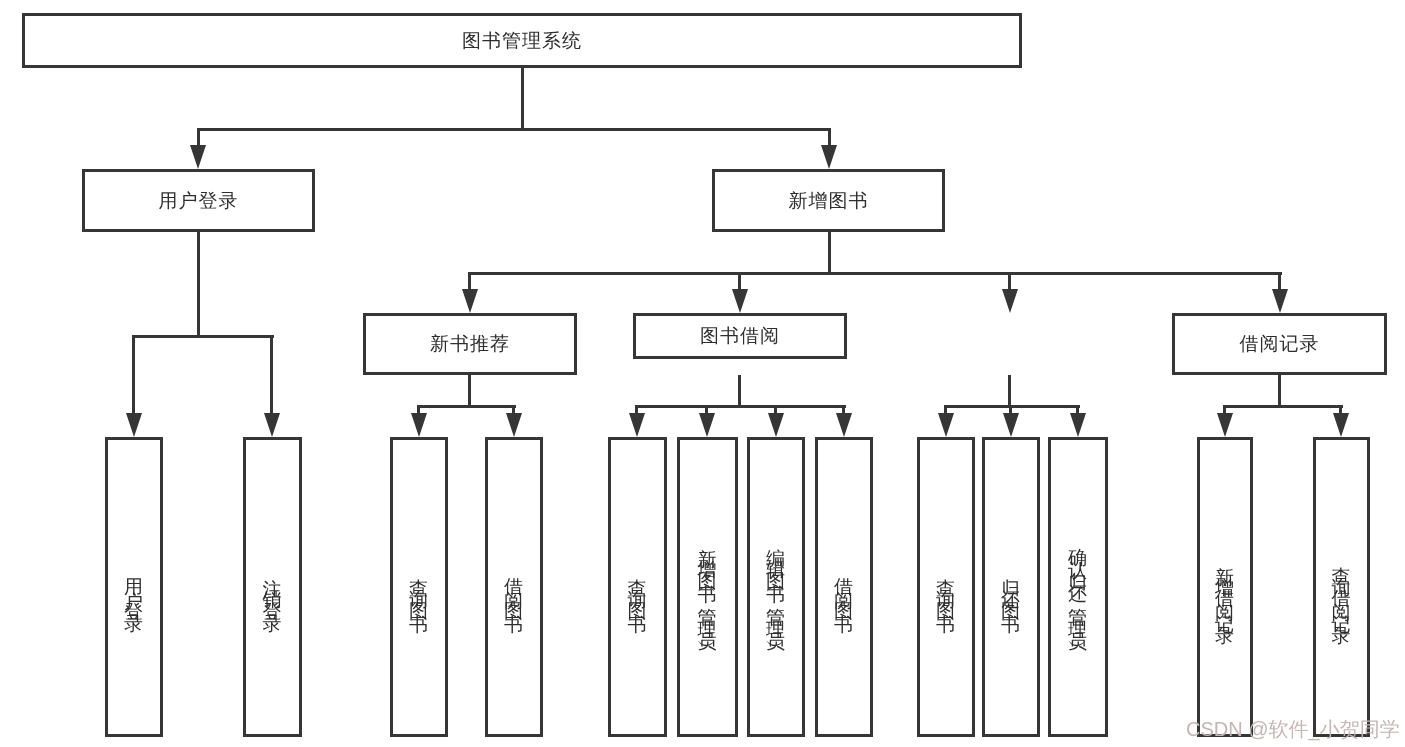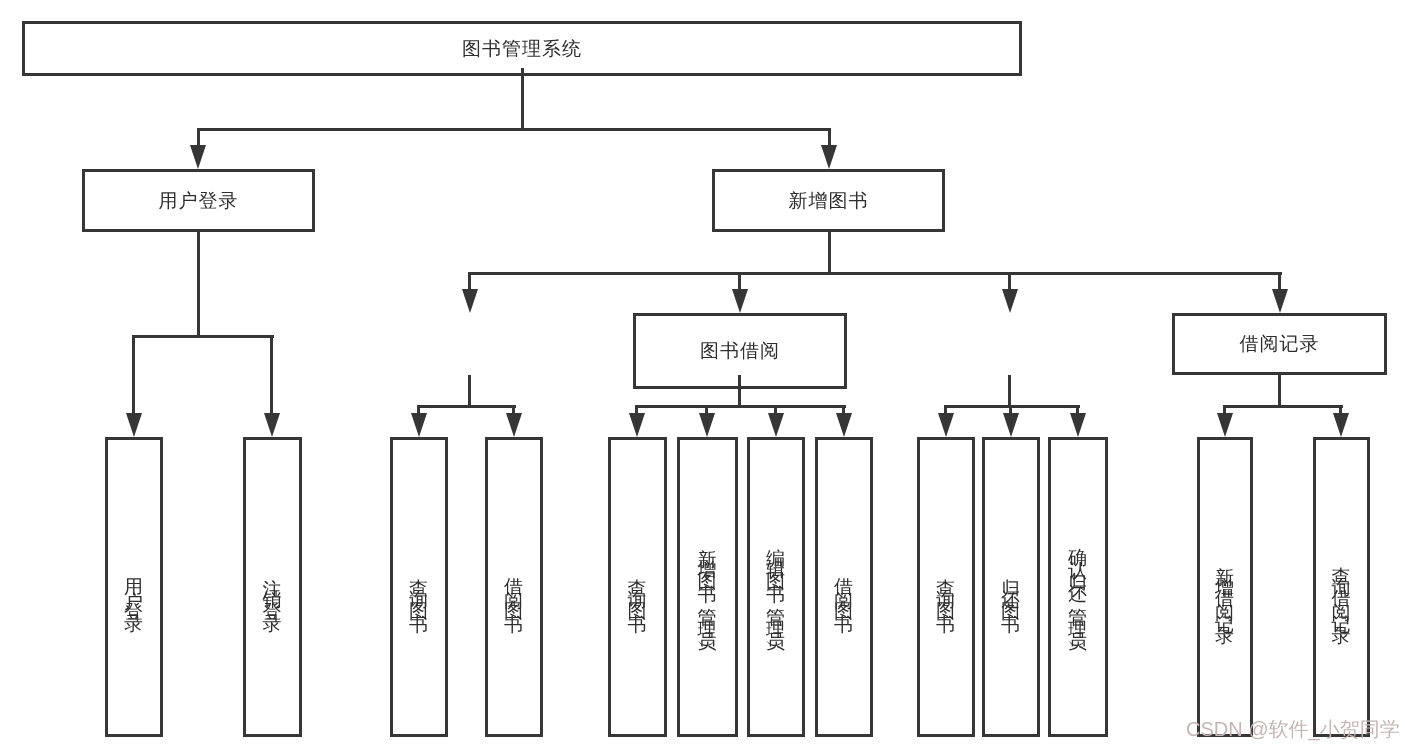--- a/index.html
+++ b/index.html
@@ -46,21 +46,21 @@
     white-space:nowrap;
     z-index:5;
     text-align:right;
   }
 </style>
 </head>
 <body>
 
 <div id="canvas">
 
-  <div class="node root-node" style="left:22px;top:21px;width:1000px;height:55px;">
+  <div class="node root-node" style="left:22px;top:13px;width:1000px;height:55px;">
     <span>图书管理系统</span>
   </div>
 
   <div class="vline" style="left:521px;top:68px;height:62px;"></div>
   <div class="hline" style="left:197px;top:128px;width:634px;"></div>
   <div class="vline" style="left:197px;top:128px;height:22px;"></div>
   <div class="arrow" style="left:190px;top:145px;"></div>
   <div class="vline" style="left:828px;top:128px;height:22px;"></div>
   <div class="arrow" style="left:821px;top:145px;"></div>
 
@@ -82,21 +82,24 @@
   <div class="hline" style="left:468px;top:272px;width:814px;"></div>
   <div class="vline" style="left:468px;top:272px;height:20px;"></div>
   <div class="arrow" style="left:462px;top:289px;"></div>
   <div class="vline" style="left:738px;top:272px;height:20px;"></div>
   <div class="arrow" style="left:732px;top:289px;"></div>
   <div class="vline" style="left:1008px;top:272px;height:20px;"></div>
   <div class="arrow" style="left:1002px;top:289px;"></div>
   <div class="vline" style="left:1278px;top:272px;height:20px;"></div>
   <div class="arrow" style="left:1272px;top:289px;"></div>
 
-  <div class="node h-node" style="left:633px;top:313px;width:214px;height:76px;">
+  <div class="node h-node" style="left:363px;top:313px;width:214px;height:62px;">
+    <span>新书推荐</span>
+  </div>
+  <div class="node h-node" style="left:633px;top:313px;width:214px;height:46px;">
     <span>图书借阅</span>
   </div>
   <div class="node h-node" style="left:1172px;top:313px;width:215px;height:62px;">
     <span>借阅记录</span>
   </div>
 
   <div class="vline" style="left:468px;top:375px;height:33px;"></div>
   <div class="hline" style="left:417px;top:405px;width:99px;"></div>
   <div class="vline" style="left:417px;top:405px;height:14px;"></div>
   <div class="arrow" style="left:411px;top:413px;"></div>

